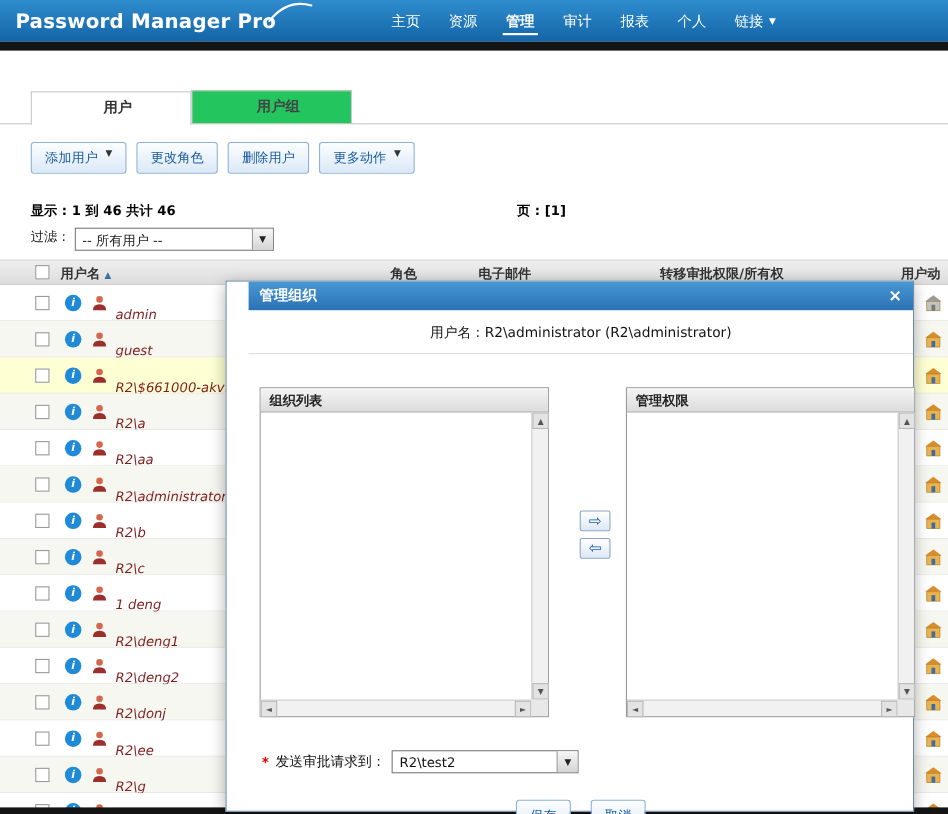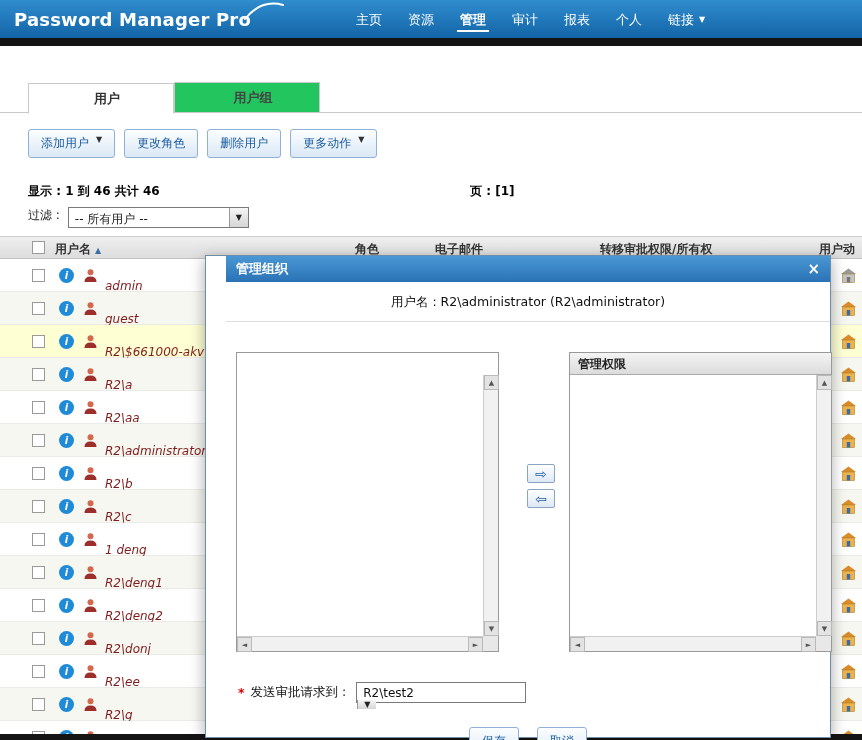--- a/index.html
+++ b/index.html
@@ -80,21 +80,21 @@
   .hscroll { position:absolute; left:0; right:15px; bottom:0; height:15px; background:#f1f1f1; border-top:1px solid #ccc; display:flex; justify-content:space-between; }
   .corner { position:absolute; right:0; bottom:0; width:15px; height:15px; background:#e8e8e8; }
   .sbtn { width:15px; height:15px; background:#e3e3e3; border:1px solid #b9b9b9; font-size:7px; color:#555; display:flex; align-items:center; justify-content:center; cursor:pointer; }
 
   .arrow-btn { position:absolute; left:301px; width:28px; height:19px; border:1px solid #8aa4c4; background:linear-gradient(#ffffff,#dde8f4);
     color:#1a5a9e; font-size:14px; line-height:1; display:flex; align-items:center; justify-content:center; cursor:pointer; border-radius:2px; }
   .arrow-right { top:182px; } .arrow-left { top:207px; }
 
   .send-row { position:absolute; left:12px; top:400px; display:flex; align-items:center; gap:6px; font-size:12.5px; color:#111; }
   .req { color:#d00; font-weight:bold; }
-  .send-select { width:170px; margin-left:4px;flex-direction:column; }
+  .send-select { width:170px; margin-left:4px; }
 
   .modal-buttons { position:absolute; left:0; right:0; top:445px; display:flex; justify-content:center; gap:18px; }
 </style>
 </head>
 <body>
 
 <div class="page">
 
   <div class="header">
     <div class="logo">
@@ -374,20 +374,21 @@
       <span>管理组织</span>
       <span class="modal-close">×</span>
     </div>
     <div class="modal-body">
       <div class="modal-user">
         <span>用户名 :</span>
         <span>R2\administrator (R2\administrator)</span>
       </div>
 
       <div class="panel left">
+        <div class="panel-header">组织列表</div>
         <div class="panel-list">
           <div class="vscroll">
             <span class="sbtn">▲</span>
             <span class="sbtn">▼</span>
           </div>
           <div class="hscroll">
             <span class="sbtn">◄</span>
             <span class="sbtn">►</span>
           </div>
           <div class="corner"></div>

